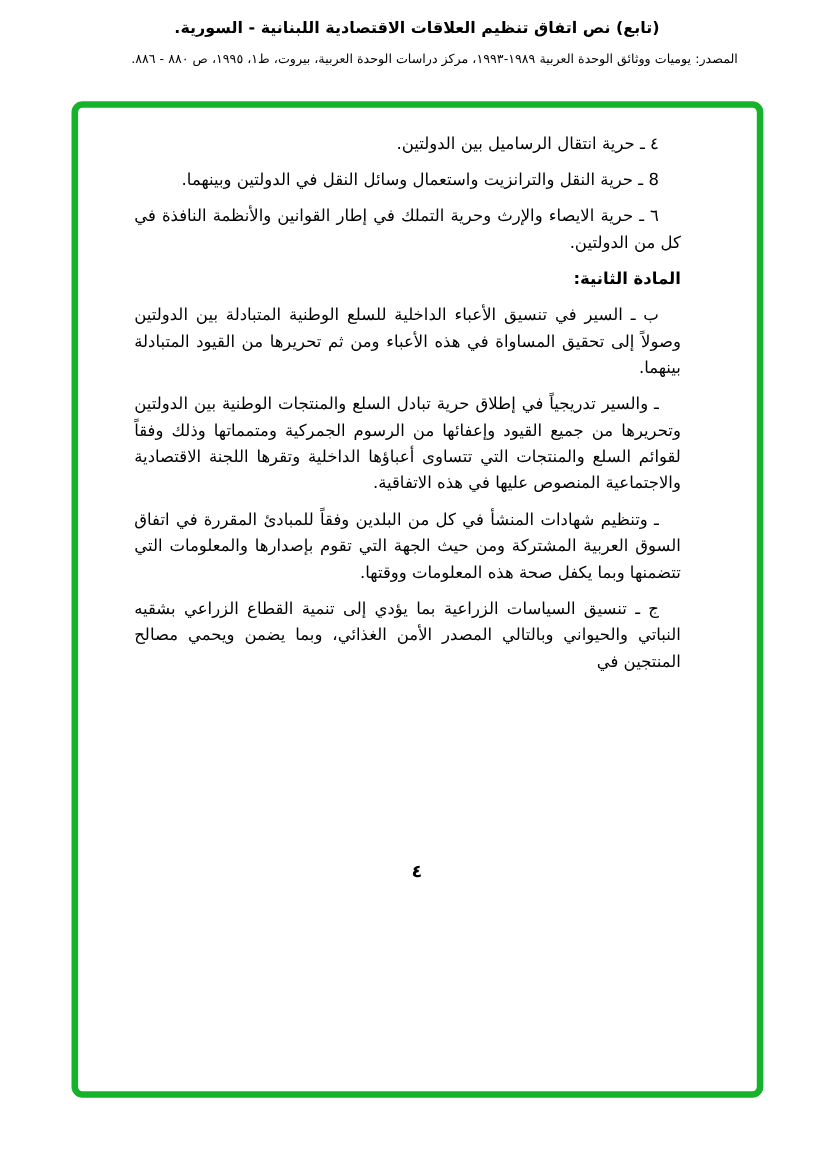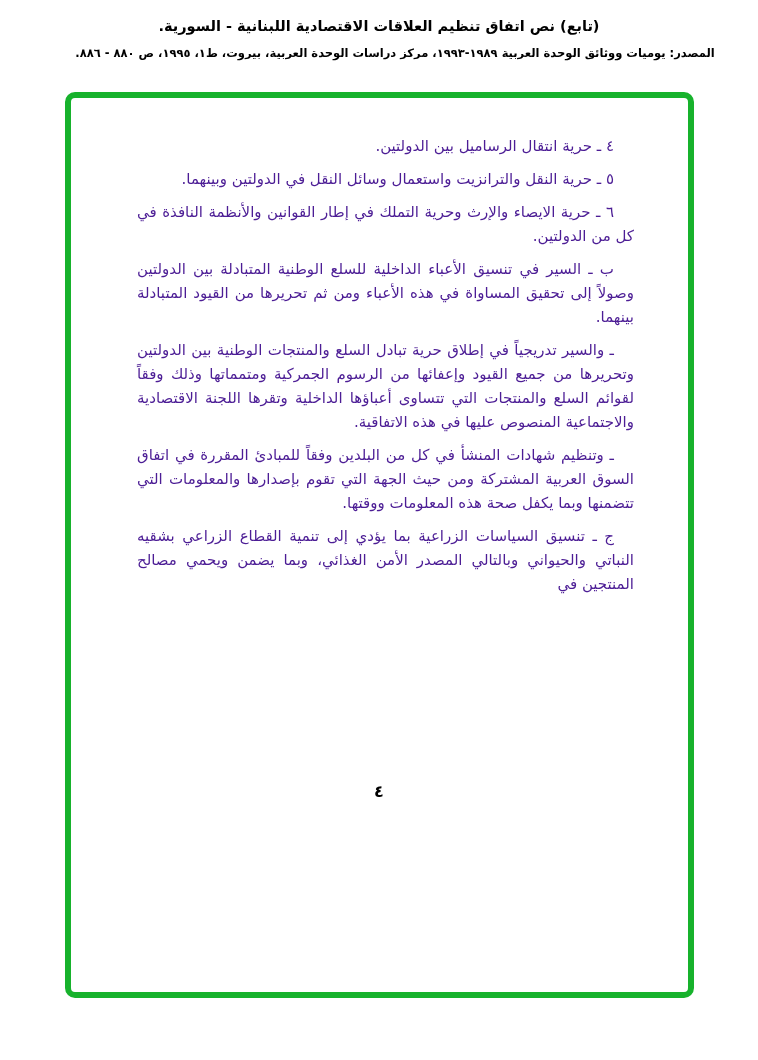--- a/index.html
+++ b/index.html
@@ -27,47 +27,47 @@
   }
   .doc-title {
     font-size: 14.5px;
     font-weight: bold;
     letter-spacing: 0;
     color: #000000;
   }
   .doc-source {
     margin-top: 12px;
     font-size: 11.5px;
-    font-weight: bold;
+    font-weight: normal;
     color: #000000;
     white-space: nowrap;
     margin-left: 32px;
   }
   .green-frame {
     position: absolute;
     left: 65px;
     top: 92px;
     width: 629px;
     height: 906px;
     border: 6px solid #17b22c;
     border-radius: 10px;
     background: #ffffff;
   }
   .doc-body {
     position: absolute;
-    left: 65px;
+    left: 50px;
     top: 98px;
     width: 629px;
     height: 894px;
-    padding: 36px 60px 0 72px;
+    padding: 20px 60px 0 72px;
     direction: rtl;
     text-align: justify;
     font-size: 15px;
     line-height: 24px;
-    color: #4c1d95;
+    color: #000000;
     overflow: hidden;
   }
   .doc-body p {
     margin-bottom: 9px;
     text-indent: 20px;
   }
   .doc-body p.heading {
     font-weight: bold;
     text-indent: 0;
     text-align: right;
@@ -91,22 +91,23 @@
 
   <div class="doc-header">
     <div class="doc-title">(تابع) نص اتفاق تنظيم العلاقات الاقتصادية اللبنانية - السورية.</div>
     <div class="doc-source">المصدر: يوميات ووثائق الوحدة العربية ١٩٨٩-١٩٩٣، مركز دراسات الوحدة العربية، بيروت، ط١، ١٩٩٥، ص ٨٨٠ - ٨٨٦.</div>
   </div>
 
   <div class="green-frame"></div>
 
   <div class="doc-body">
     <p>٤ ـ حرية انتقال الرساميل بين الدولتين.</p>
-    <p>٥ ـ حرية النقل والترانزيت واستعمال وسائل النقل في الدولتين وبينهما.</p>
+    <p>8 ـ حرية النقل والترانزيت واستعمال وسائل النقل في الدولتين وبينهما.</p>
     <p>٦ ـ حرية الايصاء والإرث وحرية التملك في إطار القوانين والأنظمة النافذة في كل من الدولتين.</p>
+    <p class="heading">المادة الثانية:</p>
     <p>ب ـ السير في تنسيق الأعباء الداخلية للسلع الوطنية المتبادلة بين الدولتين وصولاً إلى تحقيق المساواة في هذه الأعباء ومن ثم تحريرها من القيود المتبادلة بينهما.</p>
     <p>ـ والسير تدريجياً في إطلاق حرية تبادل السلع والمنتجات الوطنية بين الدولتين وتحريرها من جميع القيود وإعفائها من الرسوم الجمركية ومتمماتها وذلك وفقاً لقوائم السلع والمنتجات التي تتساوى أعباؤها الداخلية وتقرها اللجنة الاقتصادية والاجتماعية المنصوص عليها في هذه الاتفاقية.</p>
     <p>ـ وتنظيم شهادات المنشأ في كل من البلدين وفقاً للمبادئ المقررة في اتفاق السوق العربية المشتركة ومن حيث الجهة التي تقوم بإصدارها والمعلومات التي تتضمنها وبما يكفل صحة هذه المعلومات ووقتها.</p>
     <p>ج ـ تنسيق السياسات الزراعية بما يؤدي إلى تنمية القطاع الزراعي بشقيه النباتي والحيواني وبالتالي المصدر الأمن الغذائي، وبما يضمن ويحمي مصالح المنتجين في</p>
   </div>
 
   <div class="page-number">٤</div>
 
 </div>
 

